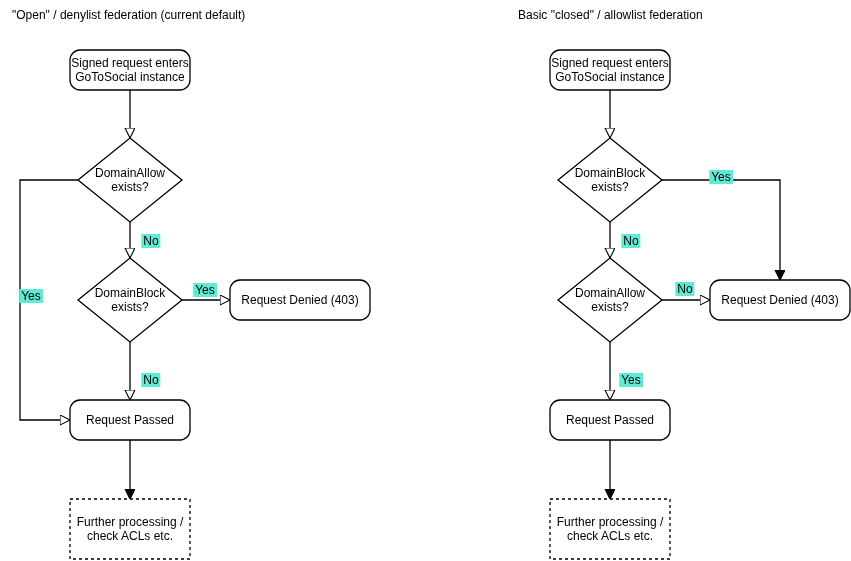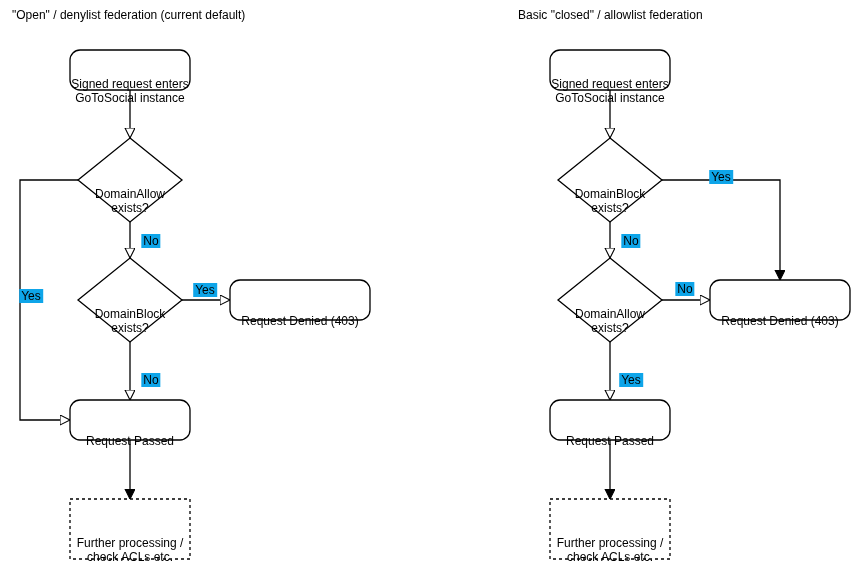--- a/index.html
+++ b/index.html
@@ -29,25 +29,24 @@
   }
   .diagram-title {
     white-space: nowrap;
   }
   .node-label {
     display: flex;
     align-items: center;
     justify-content: center;
     text-align: center;
     white-space: pre-line;
-    margin-top: 21px;
   }
   .edge-label {
     transform: translate(-50%, -50%);
-    background: #0ea5e9;
+    background: #5eead4;
     padding: 0 2px;
     white-space: nowrap;
   }
   .shape {
     fill: #ffffff;
     stroke: #000000;
     stroke-width: 1.3;
   }
   .edge {
     fill: none;

